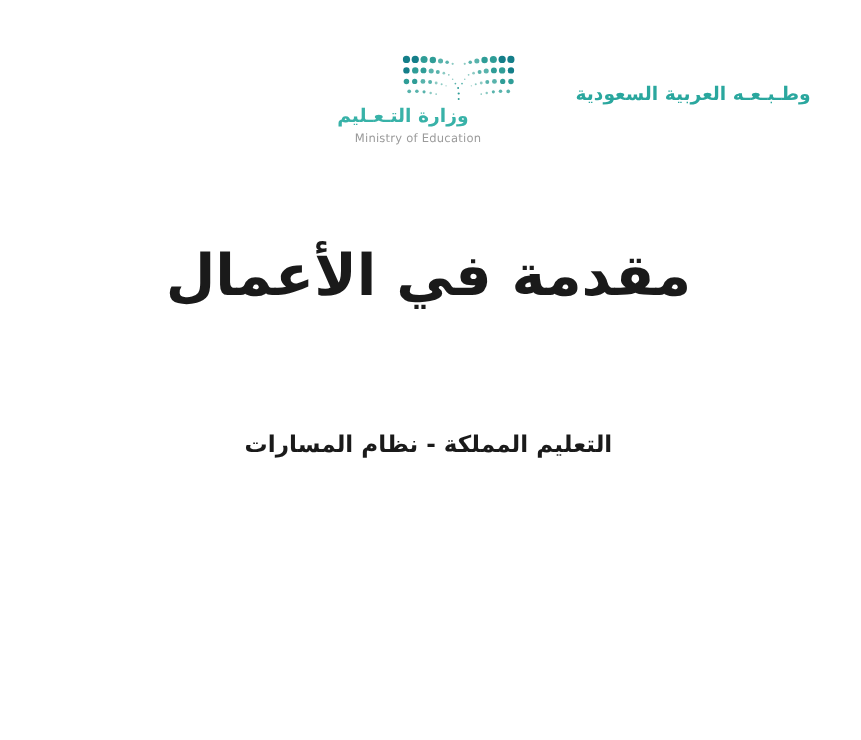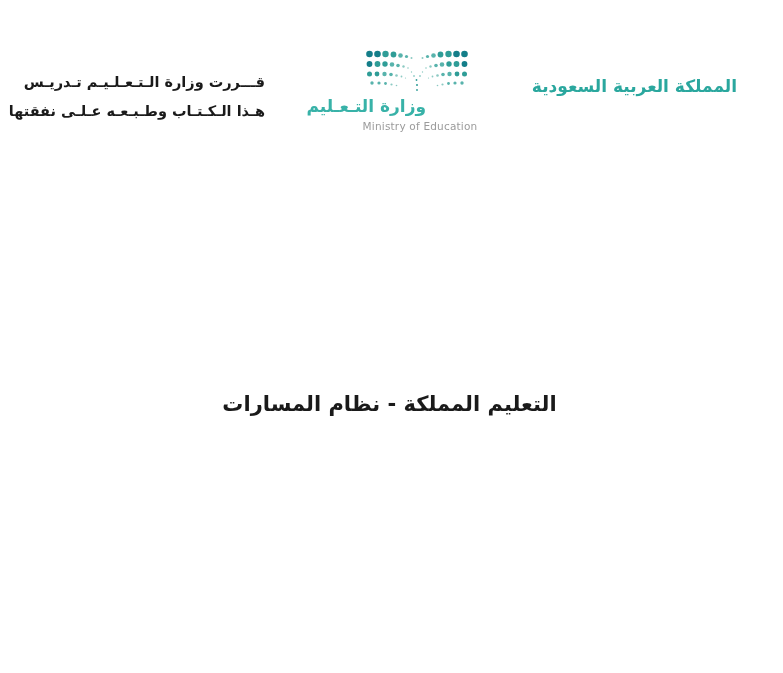--- a/index.html
+++ b/index.html
@@ -19,21 +19,21 @@
   .dots .d{fill:var(--dot-dark,#147e89);}
   .dots .m{fill:var(--dot-mid,#2f9d97);}
   .dots .l{fill:var(--dot-light,#58b3ac);}
   .dots .p{fill:var(--dot-pale,#8ccac3);}
   .logo-ar{
     position:absolute;left:0;top:52px;width:106px;text-align:center;direction:rtl;
     font-size:17px;font-weight:bold;color:var(--logo-teal,#38b2a8);white-space:nowrap;
   }
   .logo-en{
     position:absolute;left:0;top:76px;width:120px;text-align:center;
-    font-size:10.5px;color:var(--english-gray,#9b9b9b);letter-spacing:.2px;white-space:nowrap;margin-left:40px;
+    font-size:10.5px;color:var(--english-gray,#9b9b9b);letter-spacing:.2px;white-space:nowrap;
   }
   
   .country{
     position:absolute;right:46px;top:76px;direction:rtl;
     font-size:17px;font-weight:bold;color:var(--teal-primary,#2aa79e);white-space:nowrap;
   }
   
   .title{
     position:absolute;left:0;top:214px;width:779px;margin:0;text-align:center;direction:rtl;
     font-size:52px;font-weight:bold;color:var(--text-black,#1a1a1a);line-height:1.45;
@@ -45,24 +45,20 @@
   .sub2{
     position:absolute;left:0;top:429px;width:779px;text-align:center;direction:rtl;
     font-size:20px;font-weight:bold;color:var(--text-black,#1a1a1a);
   }
 </style>
 </head>
 <body>
 
 <div class="page">
 
-  <div class="decree">
-    <div>قـــررت وزارة الـتـعـلـيـم تـدريـس</div>
-    <div>هـذا الـكـتـاب وطـبـعـه عـلـى نفقتها</div>
-  </div>
 
   <div class="logo">
     <svg class="dots" viewBox="0 0 102 50" aria-hidden="true">
 
       <circle class="d" cx="3.5" cy="8" r="3.3"></circle>
         <circle class="d" cx="11.5" cy="8" r="3.3"></circle>
       <circle class="m" cx="19.5" cy="8" r="3.2"></circle>
         <circle class="m" cx="27.5" cy="8.5" r="2.9"></circle>
       <circle class="l" cx="34.5" cy="9.5" r="2.3"></circle>
         <circle class="l" cx="40.5" cy="10.5" r="1.6"></circle>
@@ -125,18 +121,19 @@
       <circle class="m" cx="50.5" cy="34" r="0.9"></circle>
         <circle class="m" cx="51" cy="39" r="1"></circle>
       <circle class="m" cx="51" cy="44" r="0.9"></circle>
       <circle class="l" cx="54" cy="30" r="0.8"></circle>
         <circle class="p" cx="56.5" cy="26" r="0.7"></circle>
     </svg>
     <div class="logo-ar">وزارة التـعـليم</div>
     <div class="logo-en">Ministry of Education</div>
   </div>
 
-  <div class="country">المملكة العربية السعودية</div>
+  <div class="country">وطـبـعـه العربية السعودية</div>
 
+  <h1 class="title">مقدمة في الأعمال</h1>
 
   <div class="sub1">التعليم المملكة - نظام المسارات</div>
 
 </div>
 
 </body></html>

